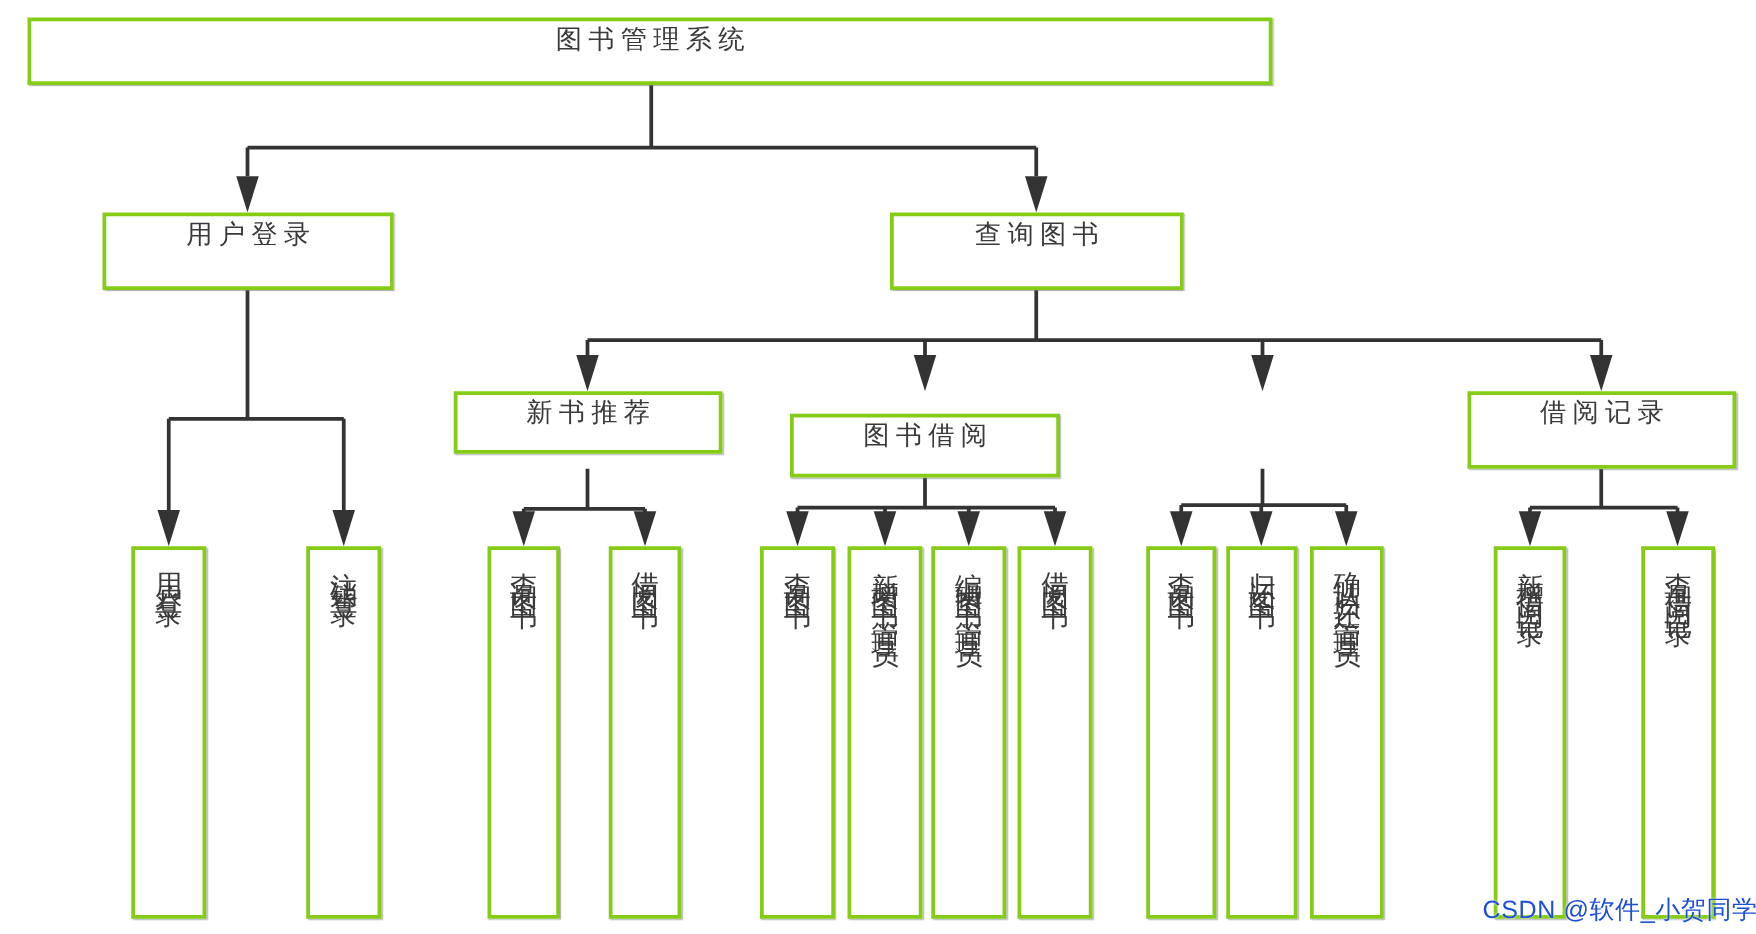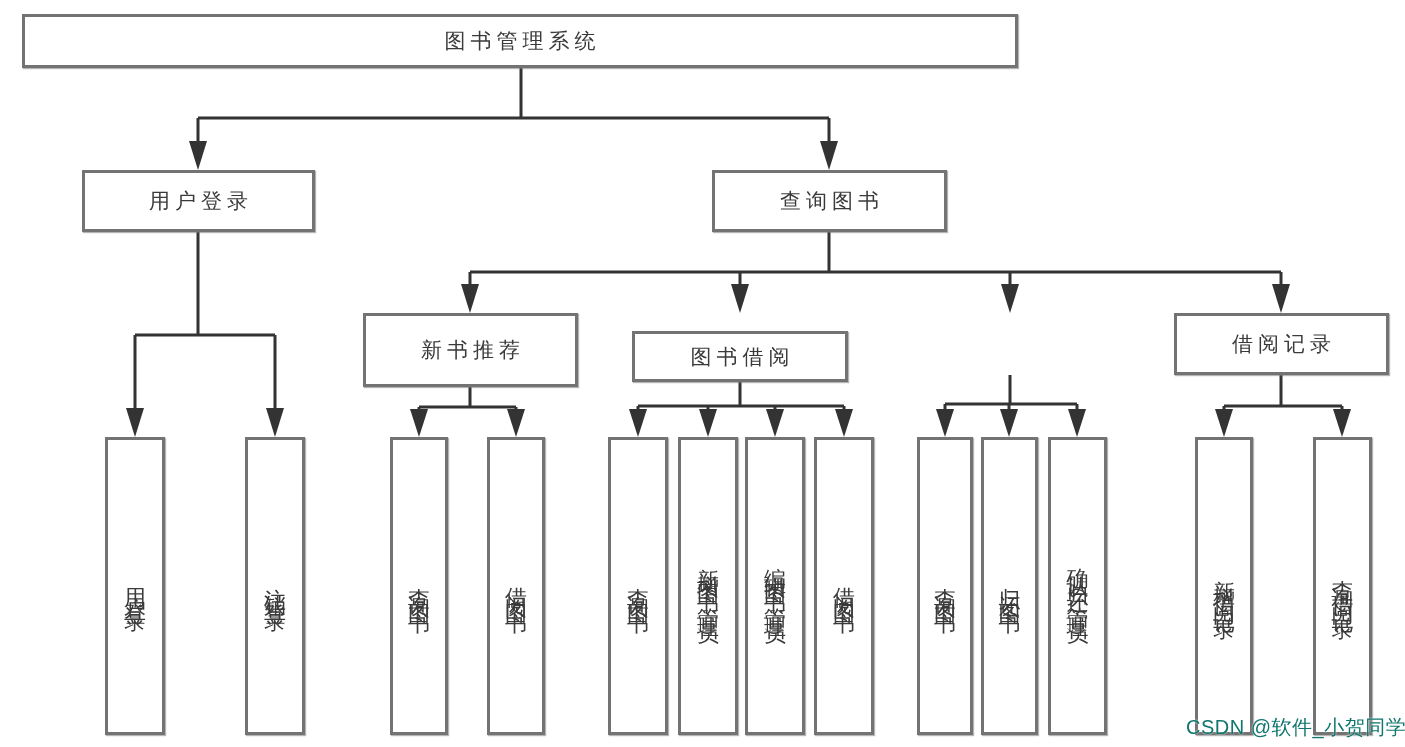--- a/index.html
+++ b/index.html
@@ -22,24 +22,23 @@
     fill: none;
   }
   .connectors polygon {
     fill: #333333;
     stroke: none;
   }
   .node {
     position: absolute;
     box-sizing: border-box;
     background: #ffffff;
-    border: 3px solid #737373;
+    border: 3px solid #84cc16;
     box-shadow: 1px 1px 1px rgba(120,120,120,0.55);
     display: flex;
-    align-items: center;
     justify-content: center;
   }
   .node .lbl {
     font-size: 21px;
     letter-spacing: 5px;
     text-indent: 5px;
     color: #3a3a3a;
     white-space: nowrap;
   }
   .node .vlbl {
@@ -49,21 +48,21 @@
     line-height: 1;
     letter-spacing: 8px;
     color: #3a3a3a;
     white-space: nowrap;
   }
   .watermark {
     position: absolute;
     left: 1186px;
     top: 714px;
     font-size: 20px;
-    color: #0f766e;
+    color: #1d4ed8;
     letter-spacing: 0.5px;
     white-space: nowrap;
     text-shadow: 0 0 2px #ffffff;
   }
 </style>
 </head>
 <body>
 
 <div class="canvas">
 
@@ -107,21 +106,21 @@
     <span class="lbl">图书管理系统</span>
   </div>
 
   <div class="node" style="left:82px; top:170px; width:233px; height:62px">
     <span class="lbl">用户登录</span>
   </div>
   <div class="node" style="left:712px; top:170px; width:235px; height:62px">
     <span class="lbl">查询图书</span>
   </div>
 
-  <div class="node" style="left:363px; top:313px; width:215px; height:74px">
+  <div class="node" style="left:363px; top:313px; width:215px; height:50px">
     <span class="lbl">新书推荐</span>
   </div>
   <div class="node" style="left:632px; top:331px; width:216px; height:51px">
     <span class="lbl">图书借阅</span>
   </div>
   <div class="node" style="left:1174px; top:313px; width:215px; height:62px">
     <span class="lbl">借阅记录</span>
   </div>
 
   <div class="node" style="left:105px; top:437px; width:60px; height:298px">

